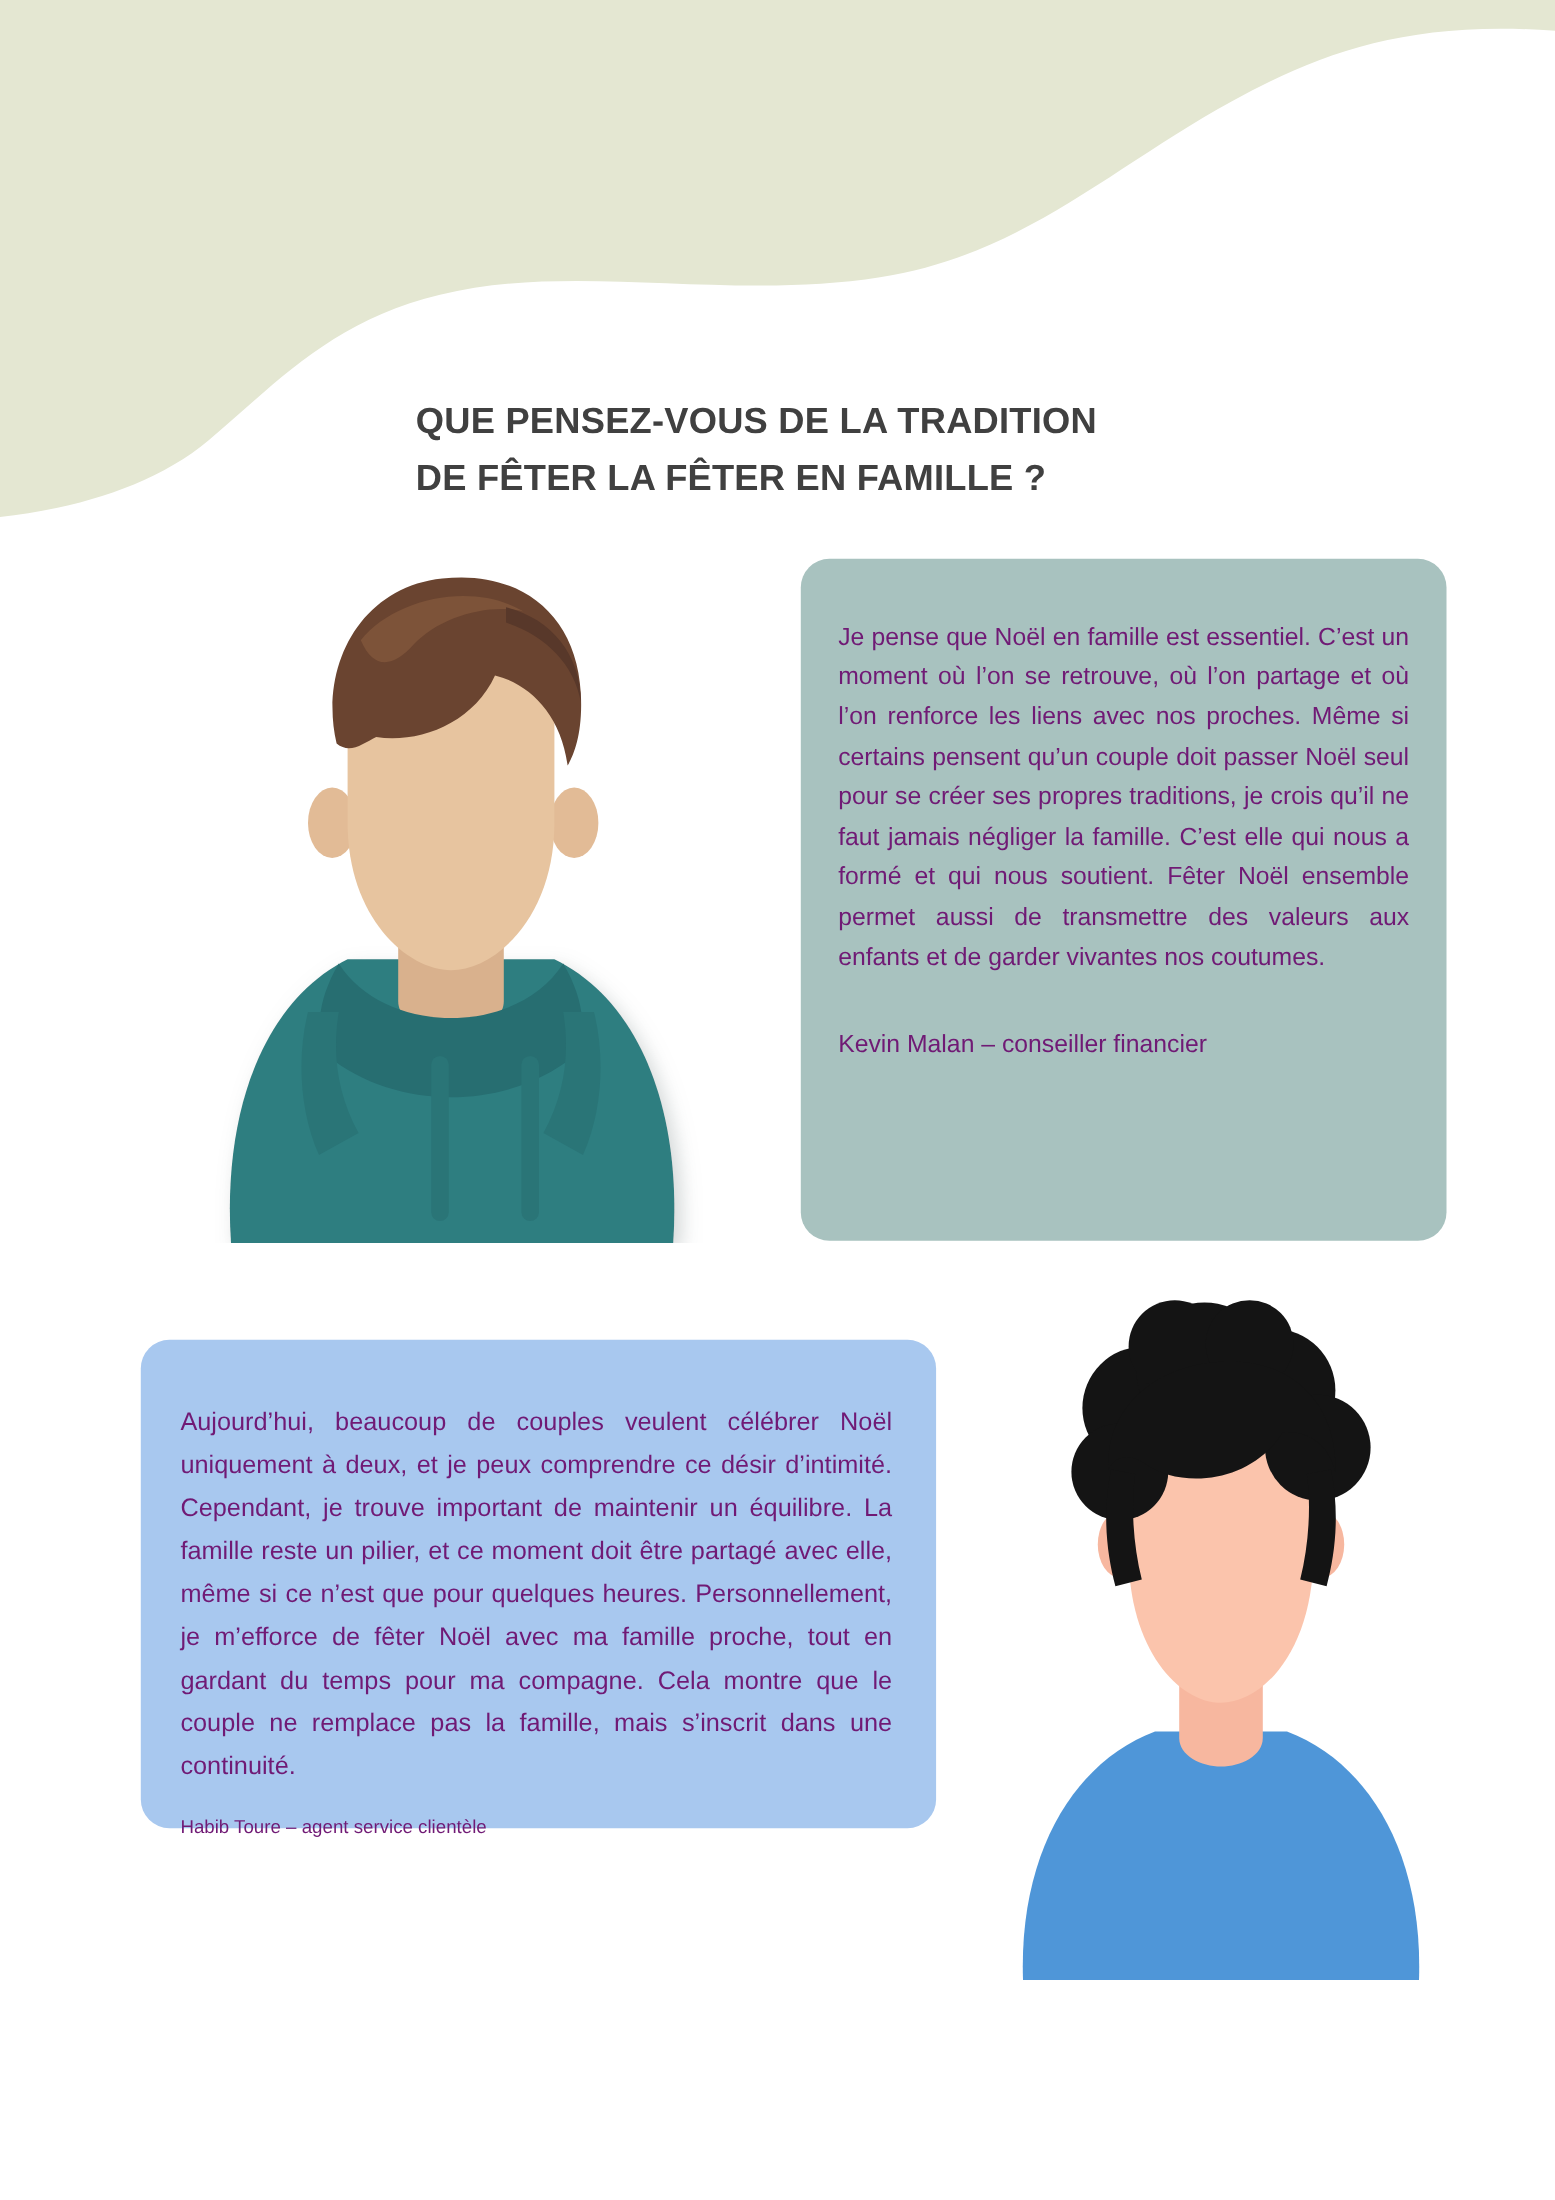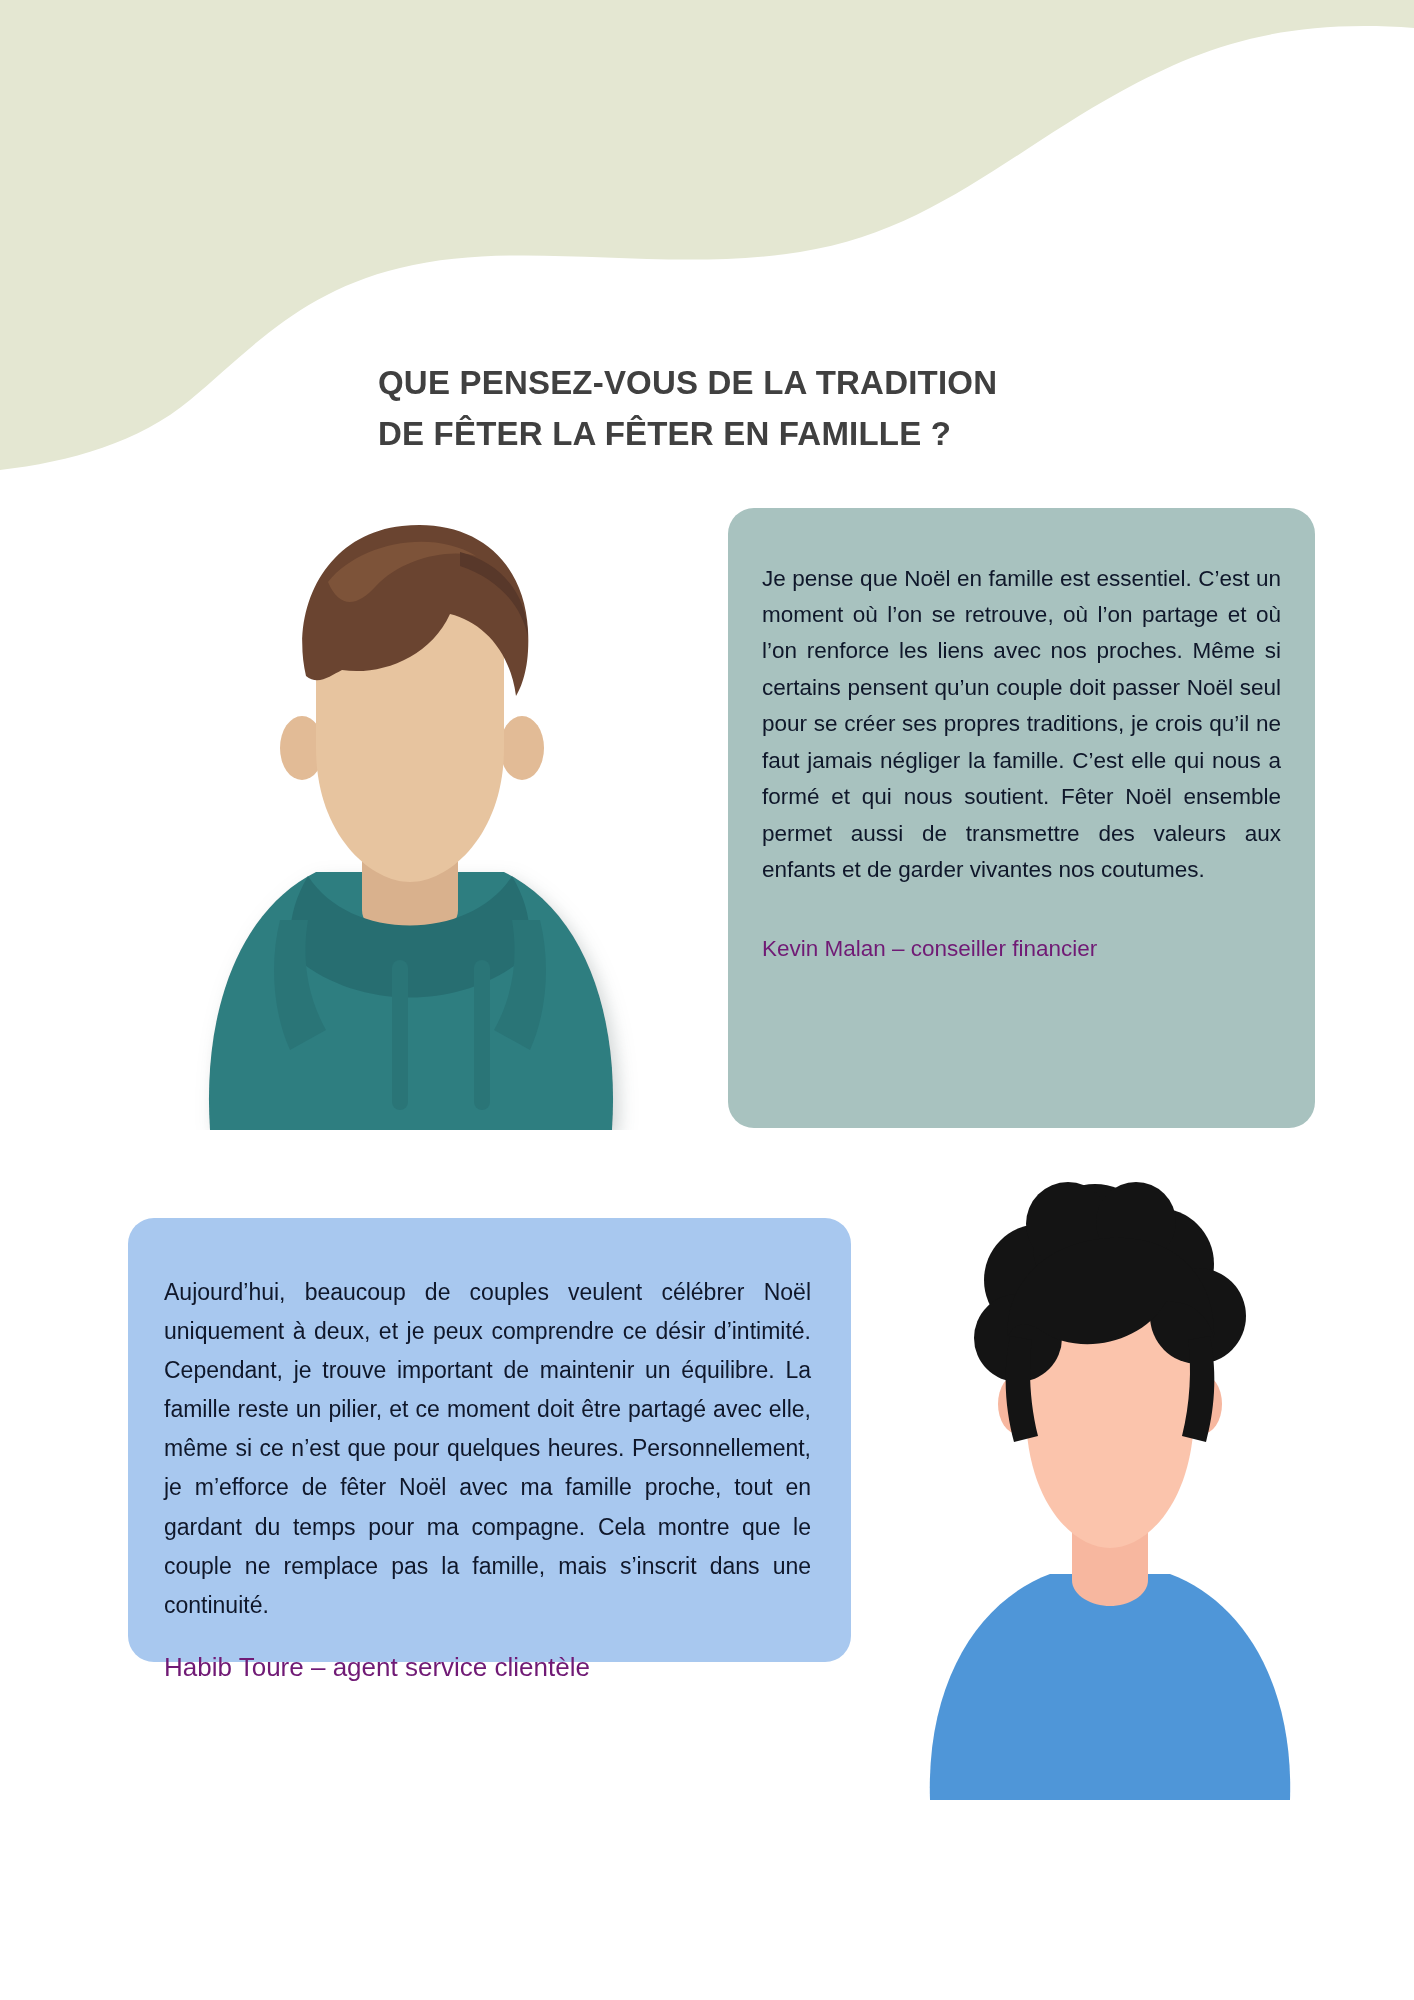--- a/index.html
+++ b/index.html
@@ -44,21 +44,21 @@
   .card {
     position: absolute;
     border-radius: 26px;
     box-sizing: border-box;
   }
   .card .body {
     text-align: justify;
     text-justify: inter-word;
     font-size: 22.5px;
     line-height: 1.62;
-    color: #0f172a;
+    color: #701a75;
   }
   .card .attrib {
     font-size: 22.5px;
     line-height: 1.5;
     color: #701a75;
   }
 
   #card-kevin {
     left: 728px;
     top: 508px;
@@ -71,21 +71,21 @@
 
   #card-habib {
     left: 128px;
     top: 1218px;
     width: 723px;
     height: 444px;
     background: #a8c8ef;
     padding: 32px 40px 0 36px;
   }
   #card-habib .body { font-size: 23px; line-height: 1.70; }
-  #card-habib .attrib { margin-top: 20px; font-size: 26px; }
+  #card-habib .attrib { margin-top: 20px; font-size: 17px; }
 
   
   .avatar { position: absolute; }
   #avatar-kevin { left: 130px; top: 490px; width: 560px; height: 640px; }
   #avatar-habib { left: 890px; top: 1160px; width: 440px; height: 640px; }
 
   .sr { position: absolute; width: 1px; height: 1px; overflow: hidden; clip: rect(0 0 0 0); }
 </style>
 </head>
 <body>

